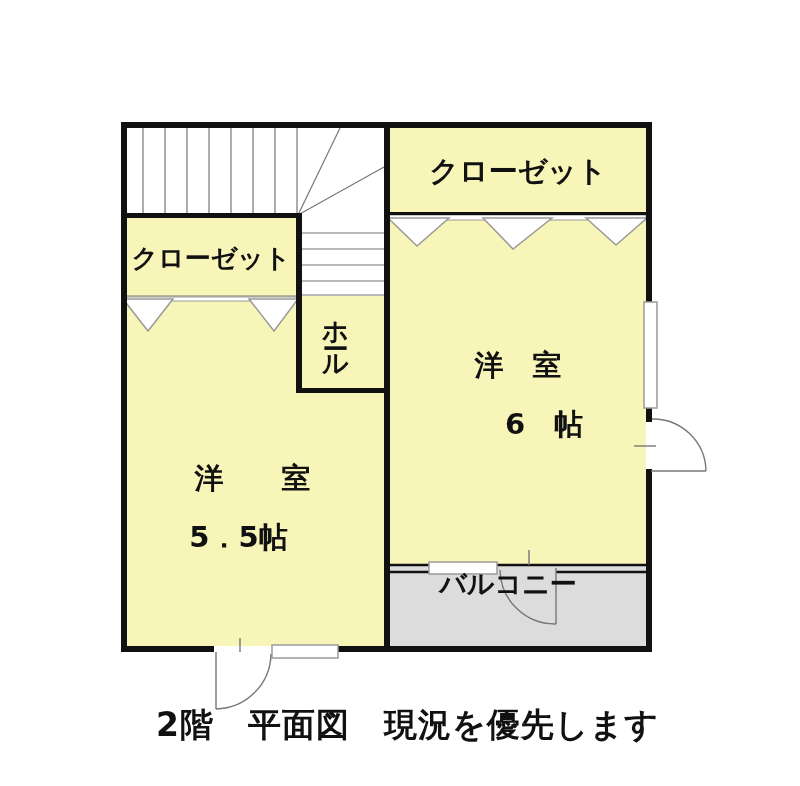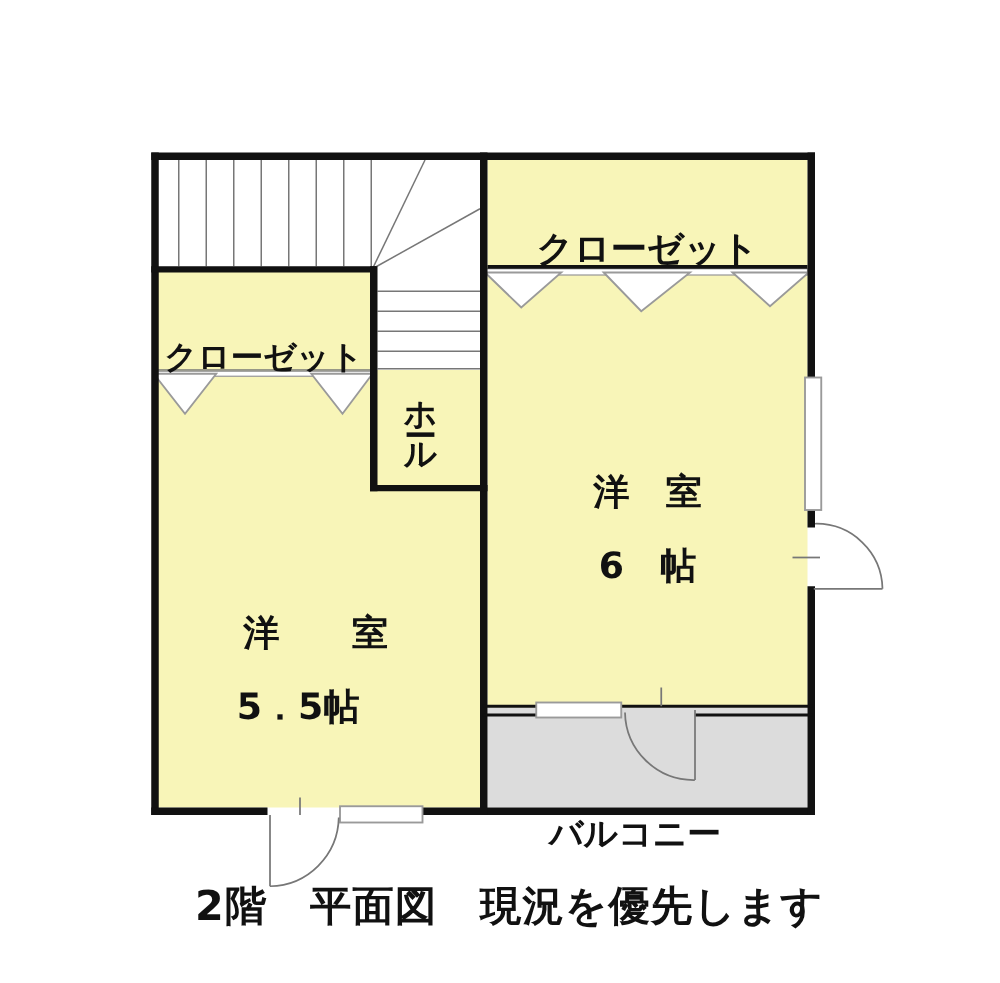--- a/index.html
+++ b/index.html
@@ -28,32 +28,32 @@
   .fixture{fill:#ffffff;stroke:var(--symbol-outline);stroke-width:1.5;}
   .tri{fill:#ffffff;stroke:var(--symbol-outline);stroke-width:1.5;stroke-linejoin:miter;}
   .band{stroke:var(--symbol-outline);stroke-width:1;}
   .lbl{
     position:absolute;
     font-weight:bold;
     color:var(--text);
     white-space:nowrap;
     line-height:1.15;
   }
-  .center{text-align:center;margin-top:28px;}
+  .center{text-align:center;}
   .lbl-closet-left{left:126px;top:244px;width:170px;font-size:26px;}
   .lbl-closet-right{left:390px;top:155px;width:256px;font-size:29px;}
   .lbl-hall{
     left:320px;top:303px;height:92px;font-size:26px;
     writing-mode:vertical-rl;text-orientation:mixed;letter-spacing:2px;
   }
   .lbl-room-right-name{left:390px;top:349px;width:256px;font-size:29px;}
-  .lbl-room-right-size{left:390px;top:408px;width:256px;font-size:29px;}
+  .lbl-room-right-size{left:390px;top:408px;width:256px;font-size:29px;padding-left:26px;}
   .lbl-room-left-name{left:121px;top:462px;width:263px;font-size:29px;}
   .lbl-room-left-size{left:121px;top:521px;width:235px;font-size:29px;}
-  .lbl-balcony{left:382px;top:624px;width:252px;font-size:27px;}
+  .lbl-balcony{left:382px;top:568px;width:252px;font-size:27px;}
   .lbl-caption{left:156px;top:706px;font-size:33px;letter-spacing:1px;}
 </style>
 </head>
 <body>
 
 <div id="plan">
 
   <svg width="800" height="786" viewBox="0 0 800 786">
 
     <g>

